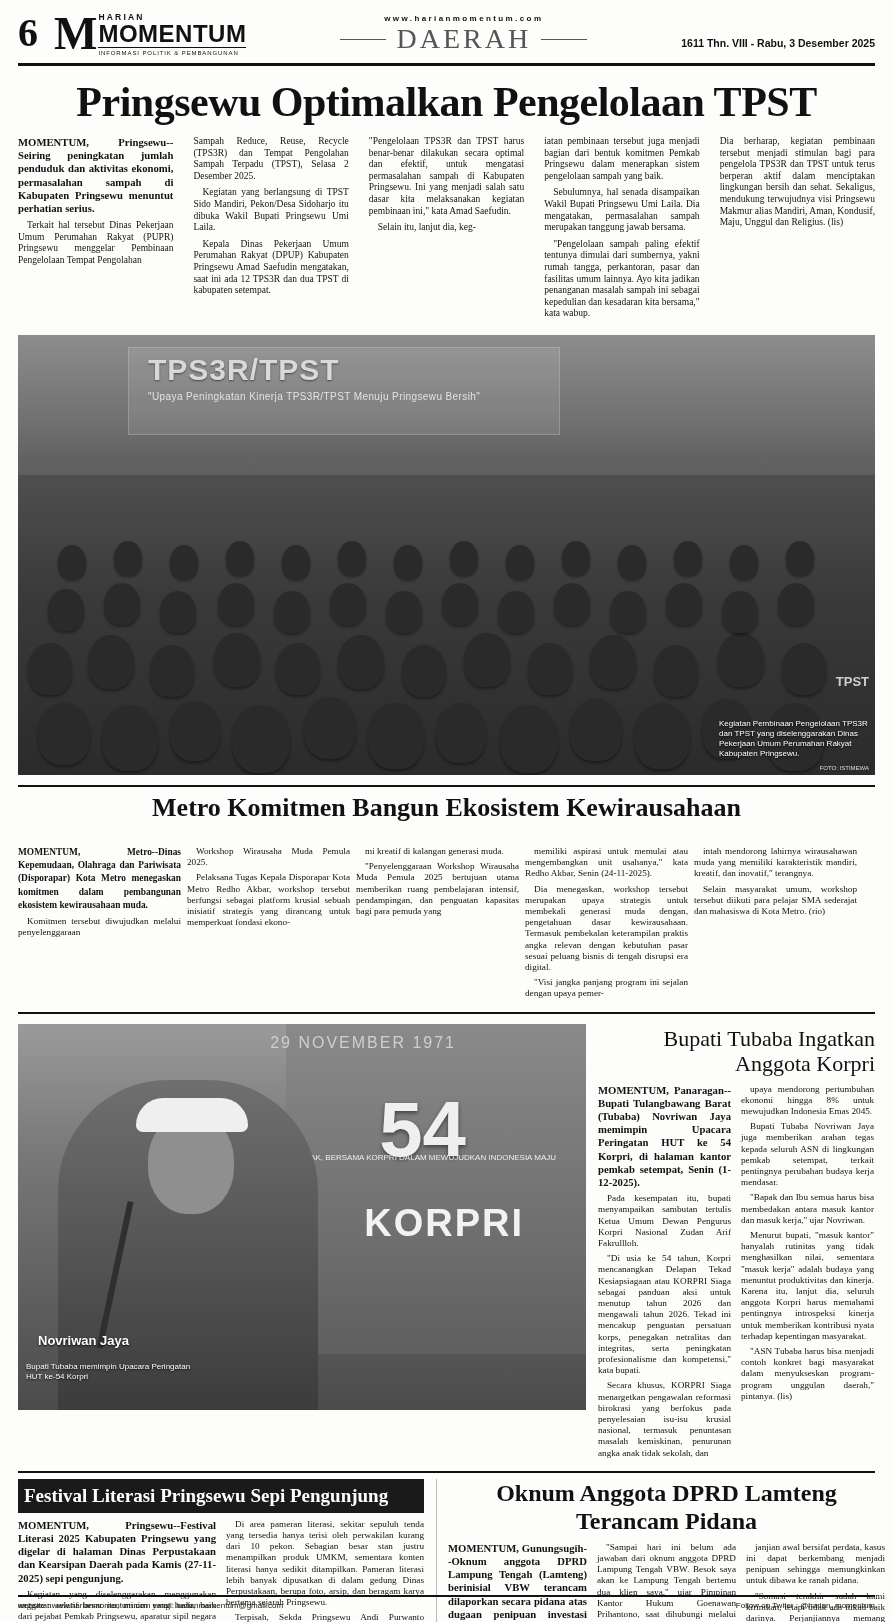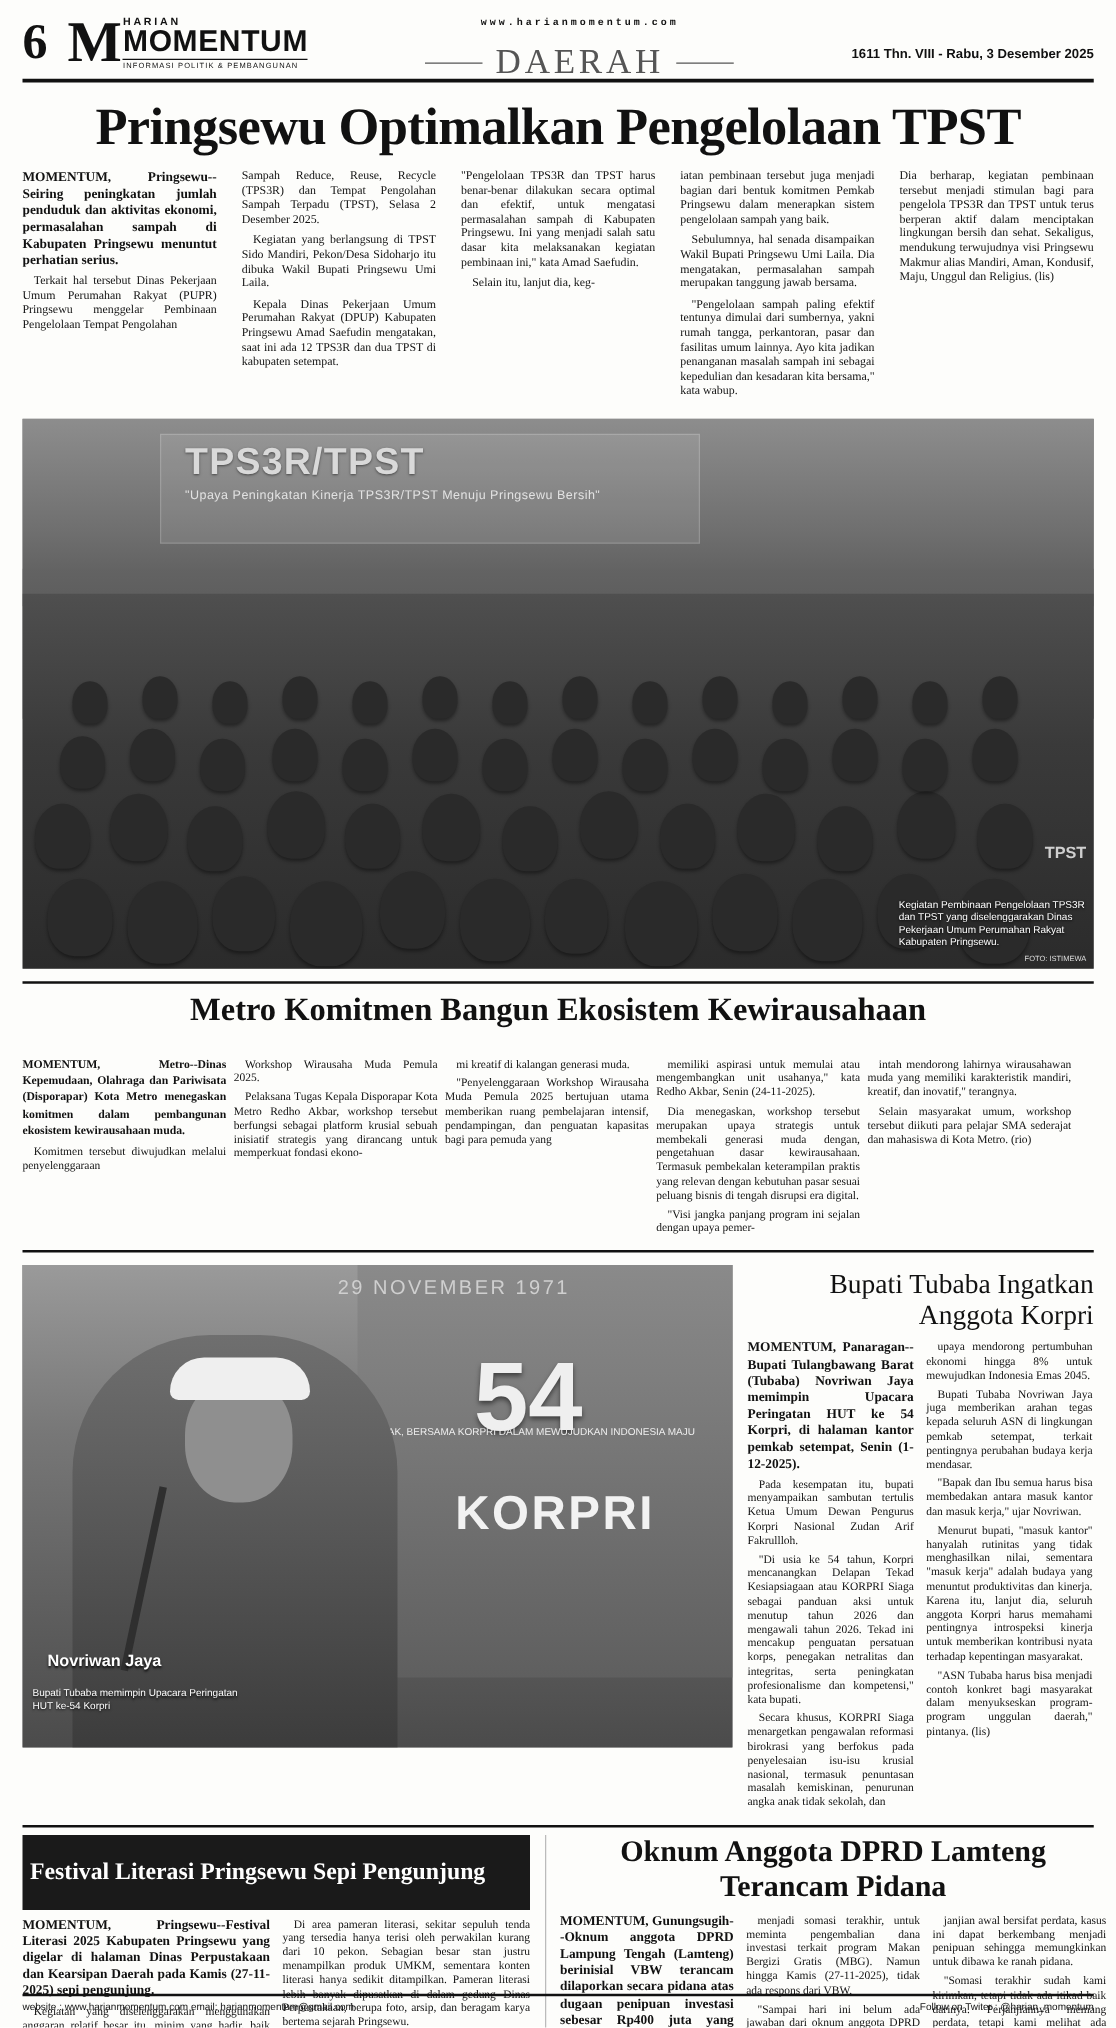--- a/index.html
+++ b/index.html
@@ -86,25 +86,25 @@
     padding-top: 1px;
     margin-top: 1px;
   }
   .mast-center {
     flex: 1;
     text-align: center;
     padding-top: 4px;
     position: relative;
   }
   .mast-url {
-    font-family: Liberation Mono, monospace;
+    font-family: Liberation Sans, sans-serif;
     font-size: 8px;
     letter-spacing: 2.4px;
     font-weight: bold;
-    margin-bottom: 13px;
+    margin-bottom: 2px;
   }
   .mast-daerah {
     font-family: "Liberation Serif", serif;
     font-size: 28px;
     letter-spacing: 3px;
     color: #555;
     line-height: 28px;
     position: relative;
     display: inline-block;
   }
@@ -342,21 +342,21 @@
     padding-top: 6px;
   }
   .bl { width: 406px; }
   .br { width: 437px; border-left: 1px solid #bbb; padding-left: 11px; }
   .bl-title {
     background: #1a1a1a;
     color: #fff;
     font-family: "Liberation Serif", serif;
     font-weight: bold;
     font-size: 19px;
-    padding: 19px 6px;
+    padding: 6px 6px;
     line-height: 22px;
     margin-bottom: 6px;
   }
   .br-title {
     font-family: "Liberation Serif", serif;
     font-weight: bold;
     font-size: 24px;
     text-align: center;
     line-height: 28px;
     margin: 0 0 7px 0;
@@ -507,21 +507,21 @@
       <div class="col">
         <p>Workshop Wirausaha Muda Pemula 2025.</p>
         <p>Pelaksana Tugas Kepala Disporapar Kota Metro Redho Akbar, workshop tersebut berfungsi sebagai platform krusial sebuah inisiatif strategis yang dirancang untuk memperkuat fondasi ekono-</p>
       </div>
       <div class="col">
         <p>mi kreatif di kalangan generasi muda.</p>
         <p>"Penyelenggaraan Workshop Wirausaha Muda Pemula 2025 bertujuan utama memberikan ruang pembelajaran intensif, pendampingan, dan penguatan kapasitas bagi para pemuda yang</p>
       </div>
       <div class="col">
         <p>memiliki aspirasi untuk memulai atau mengembangkan unit usahanya," kata Redho Akbar, Senin (24-11-2025).</p>
-        <p>Dia menegaskan, workshop tersebut merupakan upaya strategis untuk membekali generasi muda dengan, pengetahuan dasar kewirausahaan. Termasuk pembekalan keterampilan praktis yang relevan dengan kebutuhan pasar sesuai peluang bisnis di tengah disrupsi era digital.</p>
+        <p>Dia menegaskan, workshop tersebut merupakan upaya strategis untuk membekali generasi muda dengan, pengetahuan dasar kewirausahaan. Termasuk pembekalan keterampilan praktis angka relevan dengan kebutuhan pasar sesuai peluang bisnis di tengah disrupsi era digital.</p>
         <p>"Visi jangka panjang program ini sejalan dengan upaya pemer-</p>
       </div>
       <div class="col">
         <p>intah mendorong lahirnya wirausahawan muda yang memiliki karakteristik mandiri, kreatif, dan inovatif," terangnya.</p>
         <p>Selain masyarakat umum, workshop tersebut diikuti para pelajar SMA sederajat dan mahasiswa di Kota Metro. (rio)</p>
       </div>
     </div>
   </div>
 
   <div class="mid">
@@ -577,21 +577,20 @@
       </div>
     </div>
     <div class="br">
       <div class="br-title">Oknum Anggota DPRD Lamteng Terancam Pidana</div>
       <div class="cols3b">
         <div class="col">
           <p class="lead">MOMENTUM, Gunungsugih--Oknum anggota DPRD Lampung Tengah (Lamteng) berinisial VBW terancam dilaporkan secara pidana atas dugaan penipuan investasi sebesar Rp400 juta yang melibatkan dua warga: M dari Kecamatan Seputihagung dan NAS dari Kecamatan Terbanggibesar.</p>
 
         </div>
         <div class="col">
-          <p class="noind">menjadi somasi terakhir, untuk meminta pengembalian dana investasi terkait program Makan Bergizi Gratis (MBG). Namun hingga Kamis (27-11-2025), tidak ada respons dari VBW.</p>
           <p>"Sampai hari ini belum ada jawaban dari oknum anggota DPRD Lampung Tengah VBW. Besok saya akan ke Lampung Tengah bertemu dua klien saya," ujar Pimpinan Kantor Hukum Goenawan Prihantono, saat dihubungi melalui telepon.</p>
 
         </div>
         <div class="col">
           <p class="noind">janjian awal bersifat perdata, kasus ini dapat berkembang menjadi penipuan sehingga memungkinkan untuk dibawa ke ranah pidana.</p>
           <p>"Somasi terakhir sudah kami kirimkan, tetapi tidak ada itikad baik darinya. Perjanjiannya memang perdata, tetapi kami melihat ada unsur penipuan," tegasnya.</p>
 
         </div>
       </div>
     </div>

